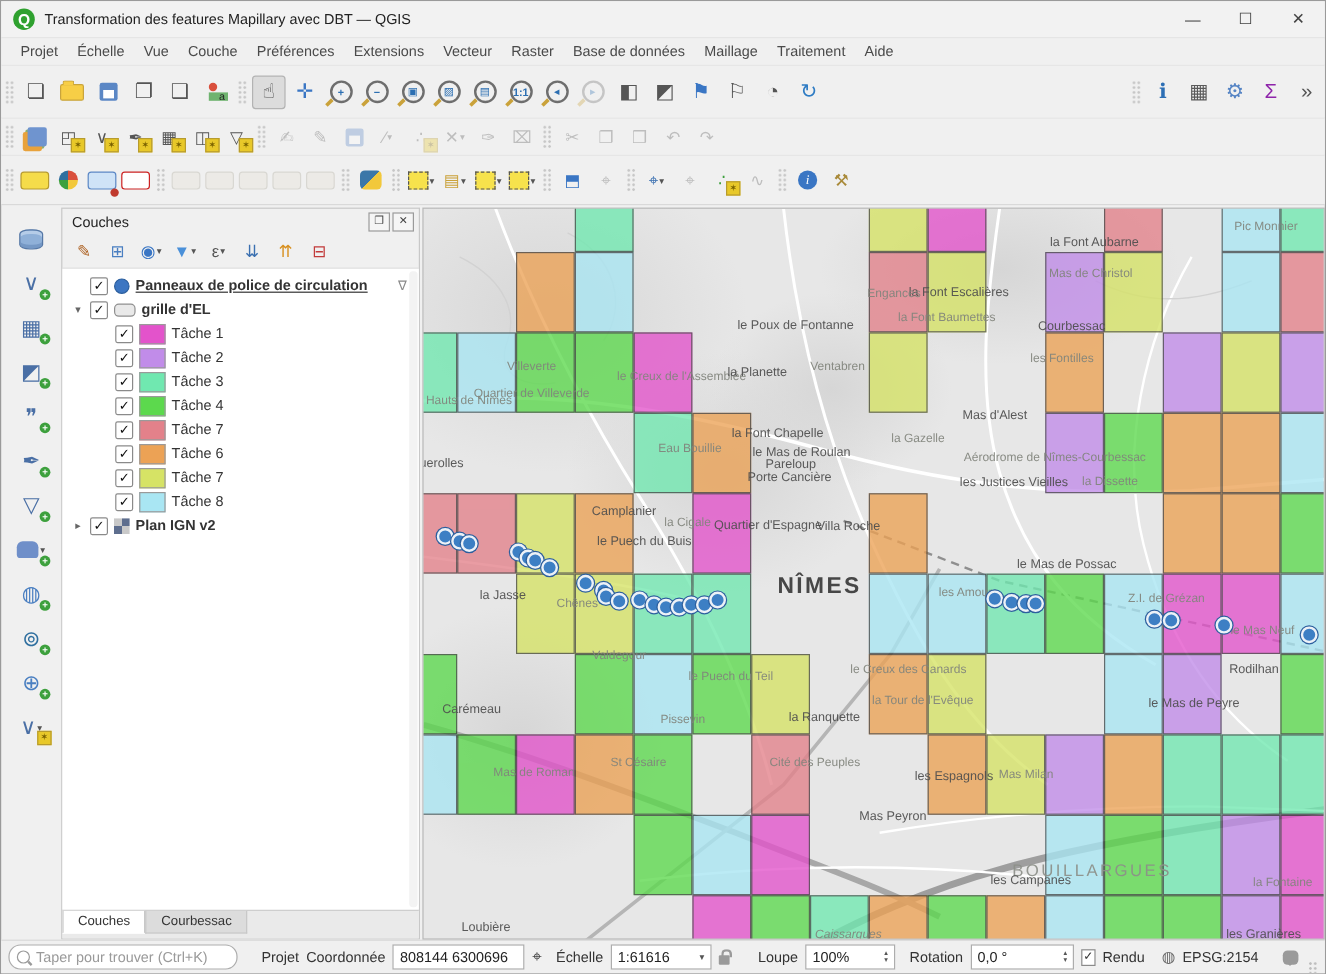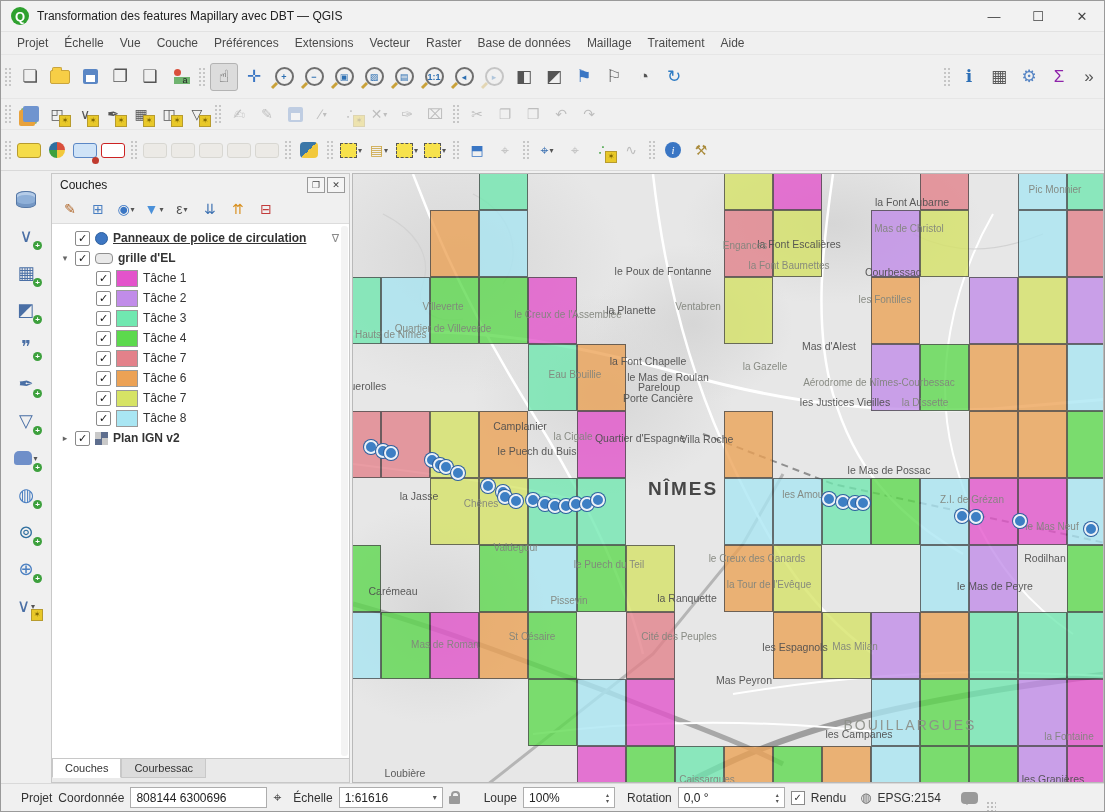--- a/index.html
+++ b/index.html
@@ -694,21 +694,21 @@
           <div class="mlabel sm" style="left: 92px; top: 470px;">Mas de Roman</div>
           <div class="mlabel sm" style="left: 179px; top: 462px;">St Césaire</div>
           <div class="mlabel sm" style="left: 326px; top: 462px;">Cité des Peuples</div>
           <div class="mlabel dk" style="left: 52px; top: 599px;">Loubière</div>
           <div class="mlabel dk" style="left: 442px; top: 473px;">les Espagnols</div>
           <div class="mlabel sm" style="left: 502px; top: 472px;">Mas Milan</div>
           <div class="mlabel dk" style="left: 391px; top: 506px;">Mas Peyron</div>
           <div class="mlabel dk" style="left: 506px; top: 560px;">les Campanes</div>
           <div class="mlabel sm" style="left: 716px; top: 562px;">la Fontaine</div>
           <div class="mlabel dk" style="left: 700px; top: 605px;">les Granières</div>
-          <div class="mlabel sm" style="left: 354px; top: 605px;">Caissargues</div>
+          <div class="mlabel sm" style="left: 354px; top: 605px; font-style: italic;">Caissargues</div>
           <div class="mlabel sm" style="left: 404px; top: 384px;">le Creux des Canards</div>
           <div class="mlabel sm" style="left: 416px; top: 410px;">la Tour de l'Evêque</div>
           <div class="mlabel dk" style="left: 642px; top: 412px;">le Mas de Peyre</div>
           <div class="mlabel dk" style="left: 536px; top: 296px;">le Mas de Possac</div>
           <div class="mlabel sm" style="left: 454px; top: 320px;">les Amours</div>
           <div class="mlabel sm" style="left: 619px; top: 325px;">Z.I. de Grézan</div>
           <div class="mlabel sm" style="left: 699px; top: 352px;">le Mas Neuf</div>
           <div class="mlabel dk" style="left: 559px; top: 28px;">la Font Aubarne</div>
           <div class="mlabel sm" style="left: 556px; top: 54px;">Mas de Christol</div>
           <div class="mlabel dk" style="left: 446px; top: 70px;">la Font Escalières</div>
@@ -748,20 +748,24 @@
           <div class="dot" style="left: 503px; top: 322px;"></div>
           <div class="dot" style="left: 602px; top: 335px;"></div>
           <div class="dot" style="left: 616px; top: 336px;"></div>
           <div class="dot" style="left: 660px; top: 340px;"></div>
           <div class="dot" style="left: 731px; top: 348px;"></div>
         </div>
     </div>
   </div>
 
   <div class="statusbar">
+    <div class="sb-search">
+      <span class="sb-mag"></span>
+      <span>Taper pour trouver (Ctrl+K)</span>
+    </div>
     <span style="margin-left:14px;">Projet</span>
     <span>Coordonnée</span>
     <div class="sb-field" style="width:125px;">
         <span>808144 6300696</span>
       </div>
     <span style="font-size:14px;color:#444;">⌖</span>
     <span style="margin-left:6px;">Échelle</span>
     <div class="sb-field" style="width:92px;">
       <span>1:61616</span>
         <span style="margin-left:auto;font-size:8px;color:#555;">▾</span>

